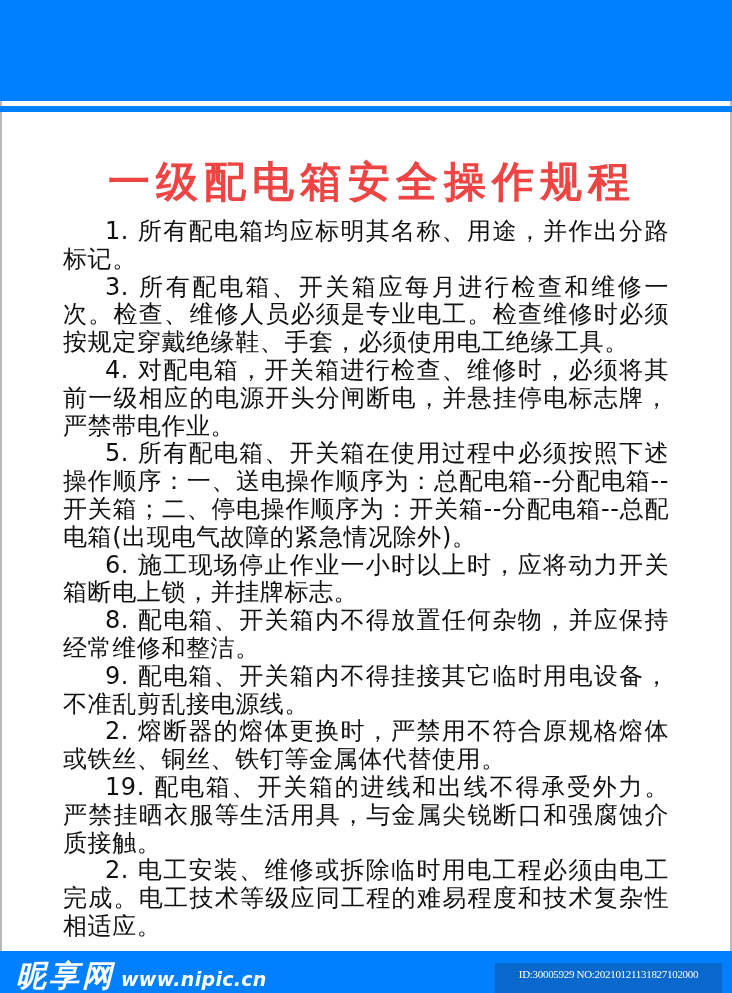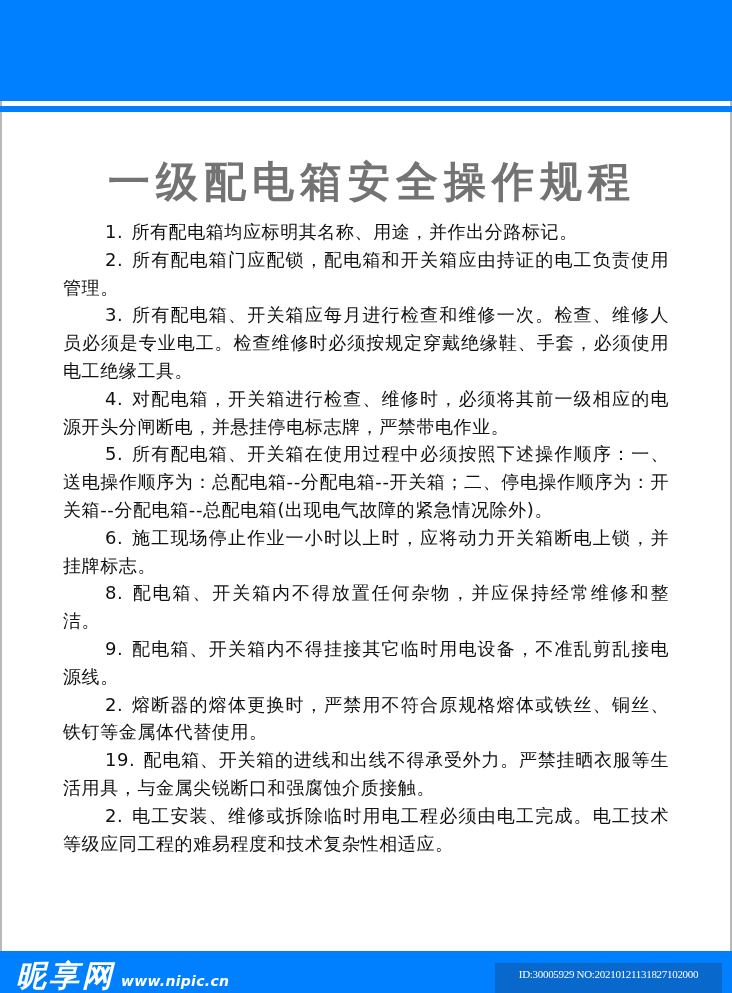--- a/index.html
+++ b/index.html
@@ -38,29 +38,29 @@
     .title {
       position: absolute;
       left: 0; top: 152px;
       width: 732px;
       text-align: center;
       font-family: "DejaVu Sans", "Liberation Sans", sans-serif;
       font-weight: bold;
       font-size: 42px;
       letter-spacing: 6px;
       line-height: 60px;
-      color: #737373;
+      color: #ef4444;
       padding-left: 12px;
       box-sizing: border-box;
     }
     .body {
       position: absolute;
       left: 63px; top: 218px;
       width: 606px;
-      font-size: 18px;
+      font-size: 24px;
       line-height: 27.8px;
       color: #111111;
       letter-spacing: 0.6px;
     }
     .rule {
       margin: 0;
       text-indent: 42px;
       text-align: justify;
     }
     .rule .num {
@@ -78,21 +78,21 @@
       color: #ffffff;
       font-weight: bold;
       font-style: italic;
       white-space: nowrap;
     }
     .logo .cn {
       font-size: 30px;
       letter-spacing: 3px;
     }
     .logo .url {
-      font-size: 14px;
+      font-size: 19px;
       margin-left: 6px;
       letter-spacing: 0.3px;
     }
     .id-box {
       position: absolute;
       left: 495px; top: 963px;
       width: 227px; height: 39px;
       background: #0868cc;
       color: #ffffff;
       font-family: Liberation Serif, serif;
@@ -107,21 +107,20 @@
 <body>
 
 <div class="page-frame"></div>
 <div class="top-band"></div>
 <div class="top-stripe"></div>
 
 <h1 class="title" style="margin:0;">一级配电箱安全操作规程</h1>
 
 <div class="body">
   <p class="rule"><span class="num">1.</span><span>所有配电箱均应标明其名称、用途，并作出分路标记。</span></p>
-  <p class="rule"><span class="num">2.</span><span>所有配电箱门应配锁，配电箱和开关箱应由持证的电工负责使用管理。</span></p>
   <p class="rule"><span class="num">3.</span><span>所有配电箱、开关箱应每月进行检查和维修一次。检查、维修人员必须是专业电工。检查维修时必须按规定穿戴绝缘鞋、手套，必须使用电工绝缘工具。</span></p>
   <p class="rule"><span class="num">4.</span><span>对配电箱，开关箱进行检查、维修时，必须将其前一级相应的电源开头分闸断电，并悬挂停电标志牌，严禁带电作业。</span></p>
   <p class="rule"><span class="num">5.</span><span>所有配电箱、开关箱在使用过程中必须按照下述操作顺序：一、送电操作顺序为：总配电箱--分配电箱--开关箱；二、停电操作顺序为：开关箱--分配电箱--总配电箱(出现电气故障的紧急情况除外)。</span></p>
   <p class="rule"><span class="num">6.</span><span>施工现场停止作业一小时以上时，应将动力开关箱断电上锁，并挂牌标志。</span></p>
   <p class="rule"><span class="num">8.</span><span>配电箱、开关箱内不得放置任何杂物，并应保持经常维修和整洁。</span></p>
   <p class="rule"><span class="num">9.</span><span>配电箱、开关箱内不得挂接其它临时用电设备，不准乱剪乱接电源线。</span></p>
   <p class="rule"><span class="num">2.</span><span>熔断器的熔体更换时，严禁用不符合原规格熔体或铁丝、铜丝、铁钉等金属体代替使用。</span></p>
   <p class="rule"><span class="num">19.</span><span>配电箱、开关箱的进线和出线不得承受外力。严禁挂晒衣服等生活用具，与金属尖锐断口和强腐蚀介质接触。</span></p>
   <p class="rule"><span class="num">2.</span><span>电工安装、维修或拆除临时用电工程必须由电工完成。电工技术等级应同工程的难易程度和技术复杂性相适应。</span></p>
 </div>

